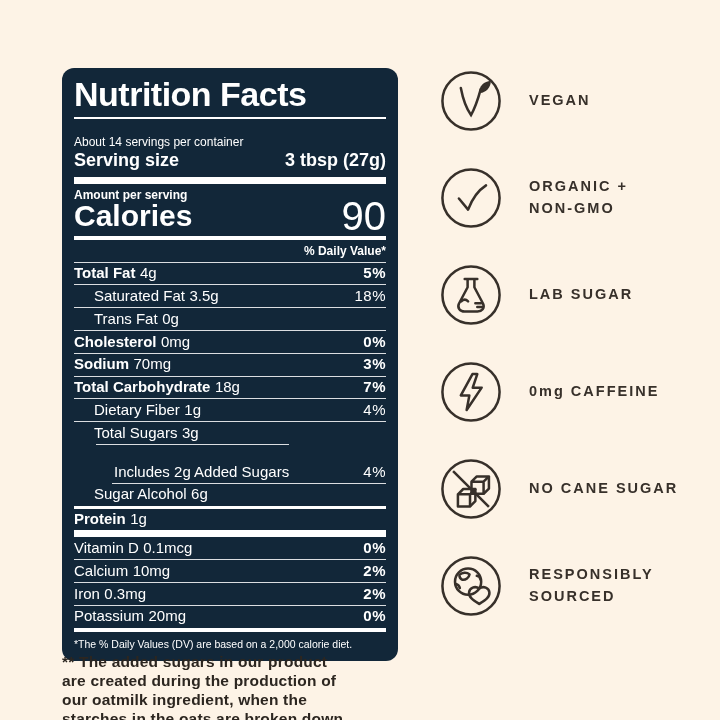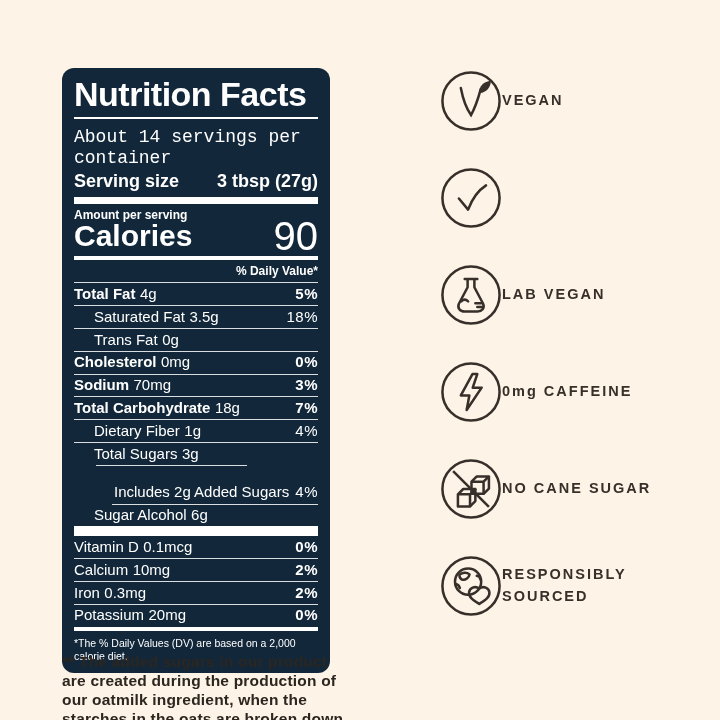--- a/index.html
+++ b/index.html
@@ -6,30 +6,30 @@
   html,body { width:720px; height:720px; }
   body {
     background:#fdf3e6;
     font-family:"Liberation Sans", sans-serif;
     position:relative;
     overflow:hidden;
   }
 
   
   .nf {
-    position:absolute; left:62px; top:68px; width:268px;
+    position:absolute; left:62px; top:68px; width:336px;
     background:#122739; color:#ffffff;
     border-radius:12px;
     padding:9px 12px 10px 12px;
   }
   .nf-title {
     font-size:34px; font-weight:bold; letter-spacing:-0.5px;
     padding-bottom:4px; border-bottom:2px solid #ffffff; line-height:1.05;
   }
-  .nf-servings { font-size:18px; padding-top:8px; line-height:1.2;font-family:Liberation Mono, monospace; }
+  .nf-servings { font-size:12px; padding-top:16px; line-height:1.2; }
   .nf-ss { font-size:18px; font-weight:bold; display:flex; justify-content:space-between; padding:1px 0 5px 0; line-height:1.2; }
   .bar-thick { height:7px; background:#ffffff; }
   .bar-med   { height:4px; background:#ffffff; }
   .nf-aps { font-size:12px; font-weight:bold; padding-top:4px; }
   .nf-cal { display:flex; justify-content:space-between; align-items:flex-end; margin-top:-3px; padding-bottom:3px; }
   .nf-cal-label { font-size:30px; font-weight:bold; line-height:1; padding-bottom:2px; }
   .nf-cal-value { font-size:40px; line-height:0.85; }
   .nf-dvh {
     font-size:12px; font-weight:bold; text-align:right;
     padding:4px 0 4px 0; border-bottom:1px solid rgba(255,255,255,.85);
@@ -57,21 +57,21 @@
     position:absolute; left:62px; top:652px; width:345px;
     font-size:15.5px; font-weight:bold; color:#2c2620;
     line-height:1.23; letter-spacing:0.2px; white-space:pre-line;
   }
 
   
   .badges {
     position:absolute; left:440px; top:70px;
     display:flex; flex-direction:column; gap:35px;
   }
-  .badge { display:flex; align-items:center; height:62px; }
+  .badge { display:flex; align-items:center; gap:27px; height:62px; }
   .badge svg { flex:0 0 auto; display:block; }
   .badge-label {
     font-size:14.5px; font-weight:bold; color:#37302a;
     letter-spacing:2px; line-height:1.5; white-space:pre-line;
   }
   .stk { stroke:#37302a; fill:none; stroke-width:2.6; }
 </style>
 </head>
 <body>
 
@@ -126,20 +126,24 @@
   <div class="sep-ind"></div>
   <div class="r i2 nb">
     <span class="nm"><span class="nm-t">Includes 2g Added Sugars</span><span class="amt"></span></span>
     <span class="dv">4%</span>
   </div>
   <div class="sep-ind2"></div>
   <div class="r i1 bm">
     <span class="nm"><span class="nm-t">Sugar Alcohol</span><span class="amt">6g</span></span>
     <span class="dv"></span>
   </div>
+  <div class="r b nb">
+    <span class="nm"><span class="nm-t">Protein</span><span class="amt">1g</span></span>
+    <span class="dv"></span>
+  </div>
   <div class="bar-thick"></div>
   <div class="r">
     <span class="nm"><span class="nm-t">Vitamin D</span><span class="amt">0.1mcg</span></span>
     <span class="dv bold">0%</span>
   </div>
   <div class="r">
     <span class="nm"><span class="nm-t">Calcium</span><span class="amt">10mg</span></span>
     <span class="dv bold">2%</span>
   </div>
   <div class="r">
@@ -168,31 +172,33 @@
       <path d="M40.5 23.5 C40 16.5 45.5 11.5 52.5 11 C52.5 18 47.5 23 41.5 23.8 Z" fill="#37302a"></path>
     </svg>
     <div class="badge-label">VEGAN</div>
   </div>
 
   <div class="badge">
     <svg width="62" height="62" viewBox="0 0 64 64">
       <circle class="stk" cx="32" cy="32" r="29.5"></circle>
       <path class="stk" d="M19.5 32.5 L29 44 C33.5 32 40.5 23.5 47.5 19" stroke-width="4.2" stroke-linecap="round" stroke-linejoin="round"></path>
     </svg>
+    <div class="badge-label">ORGANIC +
+NON-GMO</div>
   </div>
 
   <div class="badge">
     <svg width="62" height="62" viewBox="0 0 64 64">
       <circle class="stk" cx="32" cy="32" r="29.5"></circle>
       <path class="stk" d="M25.5 15.5 h13" stroke-linecap="round"></path>
       <path class="stk" d="M28.5 15.5 v8.5 L19.5 41 c-1.9 4.3 1.2 8 5.8 8 h13.4 c4.6 0 7.7 -3.7 5.8 -8 L35.5 24 v-8.5" stroke-linejoin="round"></path>
       <path class="stk" d="M22 38.5 c2.2 -2.2 4.8 -2.2 7 0" stroke-linecap="round"></path>
       <path class="stk" d="M36.5 40.5 h6 M38.5 44.5 h4.8" stroke-linecap="round"></path>
     </svg>
-    <div class="badge-label">LAB VEGAN</div>
+    <div class="badge-label">LAB SUGAR</div>
   </div>
 
   <div class="badge">
     <svg width="62" height="62" viewBox="0 0 64 64">
       <circle class="stk" cx="32" cy="32" r="29.5"></circle>
       <path class="stk" d="M33.5 13.5 L21.5 35.5 h8.8 L27.5 50.5 L43 27.5 h-9.2 L38.5 13.5 Z" stroke-linejoin="round"></path>
     </svg>
     <div class="badge-label">0mg CAFFEINE</div>
   </div>
 

